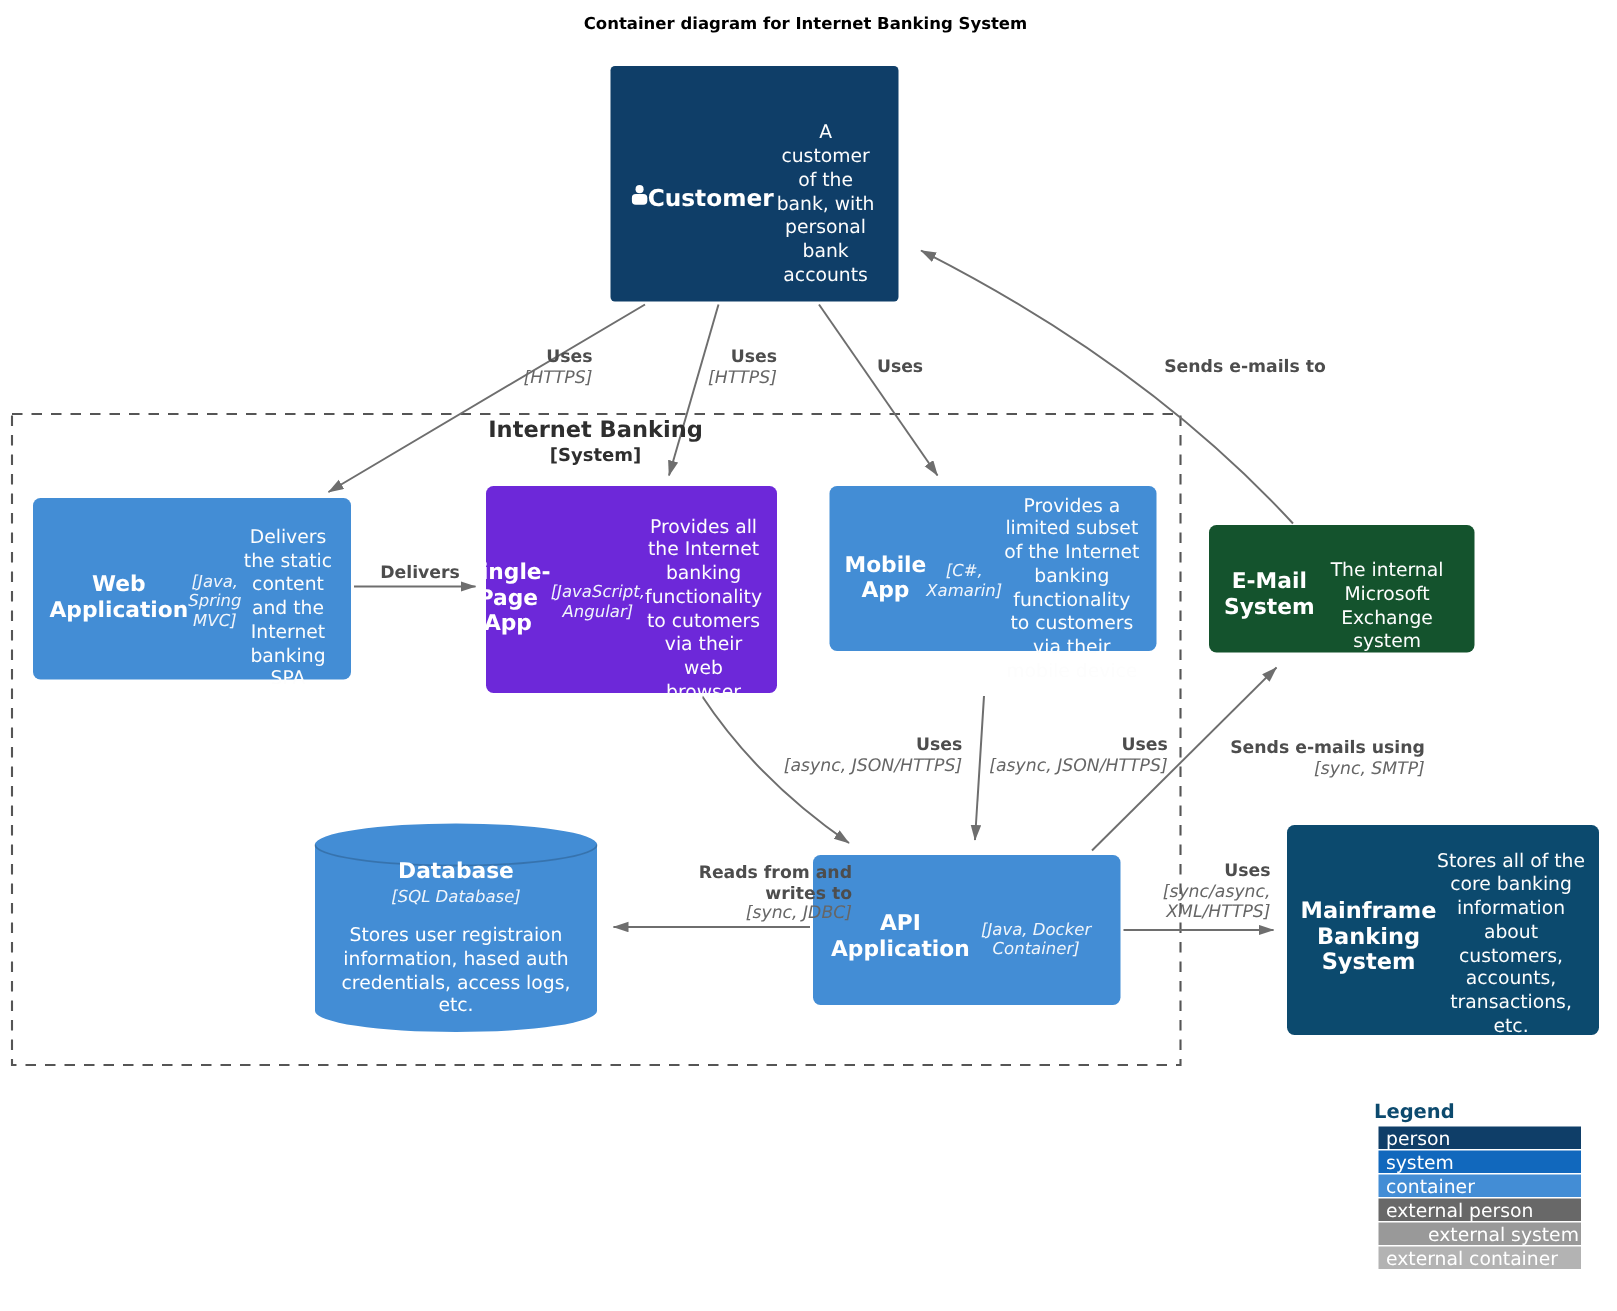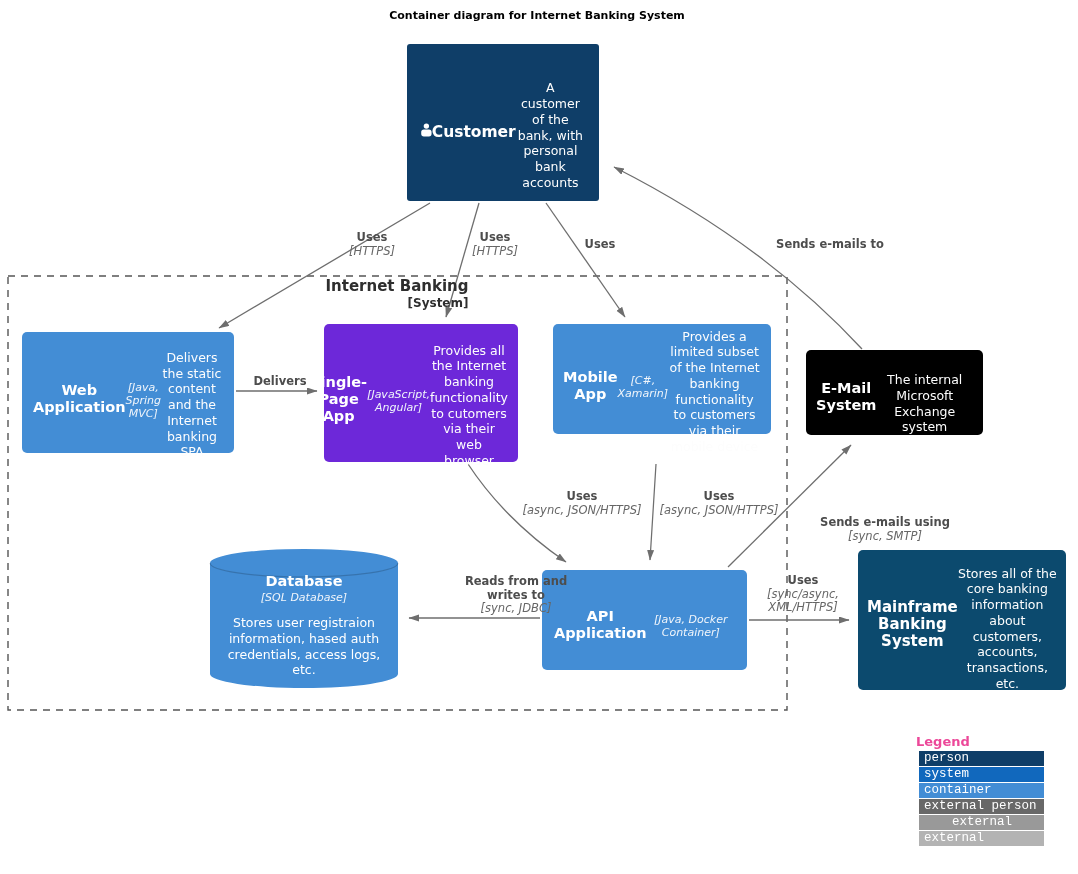--- a/index.html
+++ b/index.html
@@ -17,39 +17,39 @@
     position:absolute;border-radius:5px;color:#fff;text-align:center;
     box-sizing:border-box;display:flex;flex-direction:row;align-items:center;justify-content:flex-end;
   }
   .node .n-title{font-weight:bold;font-size:14.5px;line-height:1.15;}
   .node .n-tech{font-style:italic;font-size:11px;margin-top:2px;color:#f0f5fb;}
   .node .n-desc{font-size:12.5px;line-height:1.26;margin-top:12px;color:#fdfdfd;}
   .customer .n-title{font-size:15.5px;}
   .person-icon{width:52px;height:54px;}
   
   .boundary-label{position:absolute;left:397px;top:277px;transform:translateX(-50%);
-    text-align:right;color:#2e2e2e;}
+    text-align:center;color:#2e2e2e;}
   .boundary-label .b-main{font-size:15px;font-weight:bold;white-space:nowrap;}
   .boundary-label .b-sub{font-size:12px;font-weight:bold;margin-top:1px;}
   
-  .edge-label{position:absolute;transform:translateX(-50%);text-align:center;line-height:1.18;}
+  .edge-label{position:absolute;transform:translateX(-50%);text-align:right;line-height:1.18;}
   .edge-label .lb{font-size:11.5px;font-weight:bold;color:#4d4d4d;white-space:nowrap;}
   .edge-label .lt{font-size:11.5px;font-style:italic;color:#666;white-space:nowrap;}
   .edge-label.wrap .lb{white-space:normal;}
   .edge-label.wrap-tech .lt{white-space:normal;}
   
   .db-wrap{position:absolute;left:208px;top:547px;width:192px;height:143px;}
   .db-text{position:absolute;left:0;top:0;width:100%;height:100%;box-sizing:border-box;
     padding:26px 10px 0;color:#fff;text-align:center;}
   .db-text .n-title{font-weight:bold;font-size:14.5px;}
   .db-text .n-tech{font-style:italic;font-size:11px;margin-top:2px;color:#f0f5fb;}
   .db-text .n-desc{font-size:12.5px;line-height:1.26;margin-top:11px;}
   
-  .legend-title{position:absolute;left:916px;top:734px;font-size:13px;font-weight:bold;color:#ec4899;}
-  .legend{position:absolute;left:919px;top:751px;width:125px;font-family:Liberation Mono, monospace;}
+  .legend-title{position:absolute;left:916px;top:734px;font-size:13px;font-weight:bold;color:#0c4a6e;}
+  .legend{position:absolute;left:919px;top:751px;width:135px;}
   .legend .row{height:15px;line-height:15px;margin-bottom:1px;color:#fff;
     font-size:12.5px;padding-left:5px;box-sizing:border-box;overflow:hidden;}
 </style>
 </head>
 <body>
 
 <div id="canvas">
 
   <div class="diagram-title">Container diagram for Internet Banking System</div>
 
@@ -99,21 +99,21 @@
     <div class="n-tech">[JavaScript, Angular]</div>
     <div class="n-desc">Provides all the Internet banking functionality to cutomers via their web browser</div>
   </div>
 
   <div class="node" style="left: 553px; top: 324px; width: 218px; height: 110px; padding: 13px 10px 0px; background-color: rgb(67, 141, 213);">
     <div class="n-title">Mobile App</div>
     <div class="n-tech">[C#, Xamarin]</div>
     <div class="n-desc">Provides a limited subset of the Internet banking functionality to customers via their mobile device</div>
   </div>
 
-  <div class="node" style="left: 806px; top: 350px; width: 177px; height: 85px; padding: 9px 10px 0px; background-color: #000000;">
+  <div class="node" style="left: 806px; top: 350px; width: 177px; height: 85px; padding: 9px 10px 0px; background-color: #14532d;">
     <div class="n-title">E-Mail System</div>
     <div class="n-desc" style="margin-top:13px;">The internal Microsoft Exchange system</div>
   </div>
 
   <div class="db-wrap">
     <svg width="192" height="143" viewBox="0 0 192 143">
       <path d="M2,16 a94,14 0 0 1 188,0 v111 a94,14 0 0 1 -188,0 z" fill="#438dd5"></path>
       <path d="M2,16 a94,14 0 0 0 188,0" fill="none" stroke="rgba(0,0,0,0.18)" stroke-width="1.2"></path>
     </svg>
     <div class="db-text">
@@ -151,21 +151,21 @@
     <div class="lb">Delivers</div>
   </div>
   <div class="edge-label" style="left:582px;top:490px;">
     <div class="lb">Uses</div>
     <div class="lt">[async, JSON/HTTPS]</div>
   </div>
   <div class="edge-label" style="left:719px;top:490px;">
     <div class="lb">Uses</div>
     <div class="lt">[async, JSON/HTTPS]</div>
   </div>
-  <div class="edge-label" style="left:885px;top:516px;">
+  <div class="edge-label" style="left:885px;top:492px;">
     <div class="lb">Sends e-mails using</div>
     <div class="lt">[sync, SMTP]</div>
   </div>
   <div class="edge-label wrap" style="left:472px;top:575px;width:104px;margin-left:44px;">
     <div class="lb">Reads from and writes to</div>
     <div class="lt">[sync, JDBC]</div>
   </div>
   <div class="edge-label wrap-tech" style="left:803px;top:574px;width:88px;">
     <div class="lb">Uses</div>
     <div class="lt">[sync/async, XML/HTTPS]</div>

